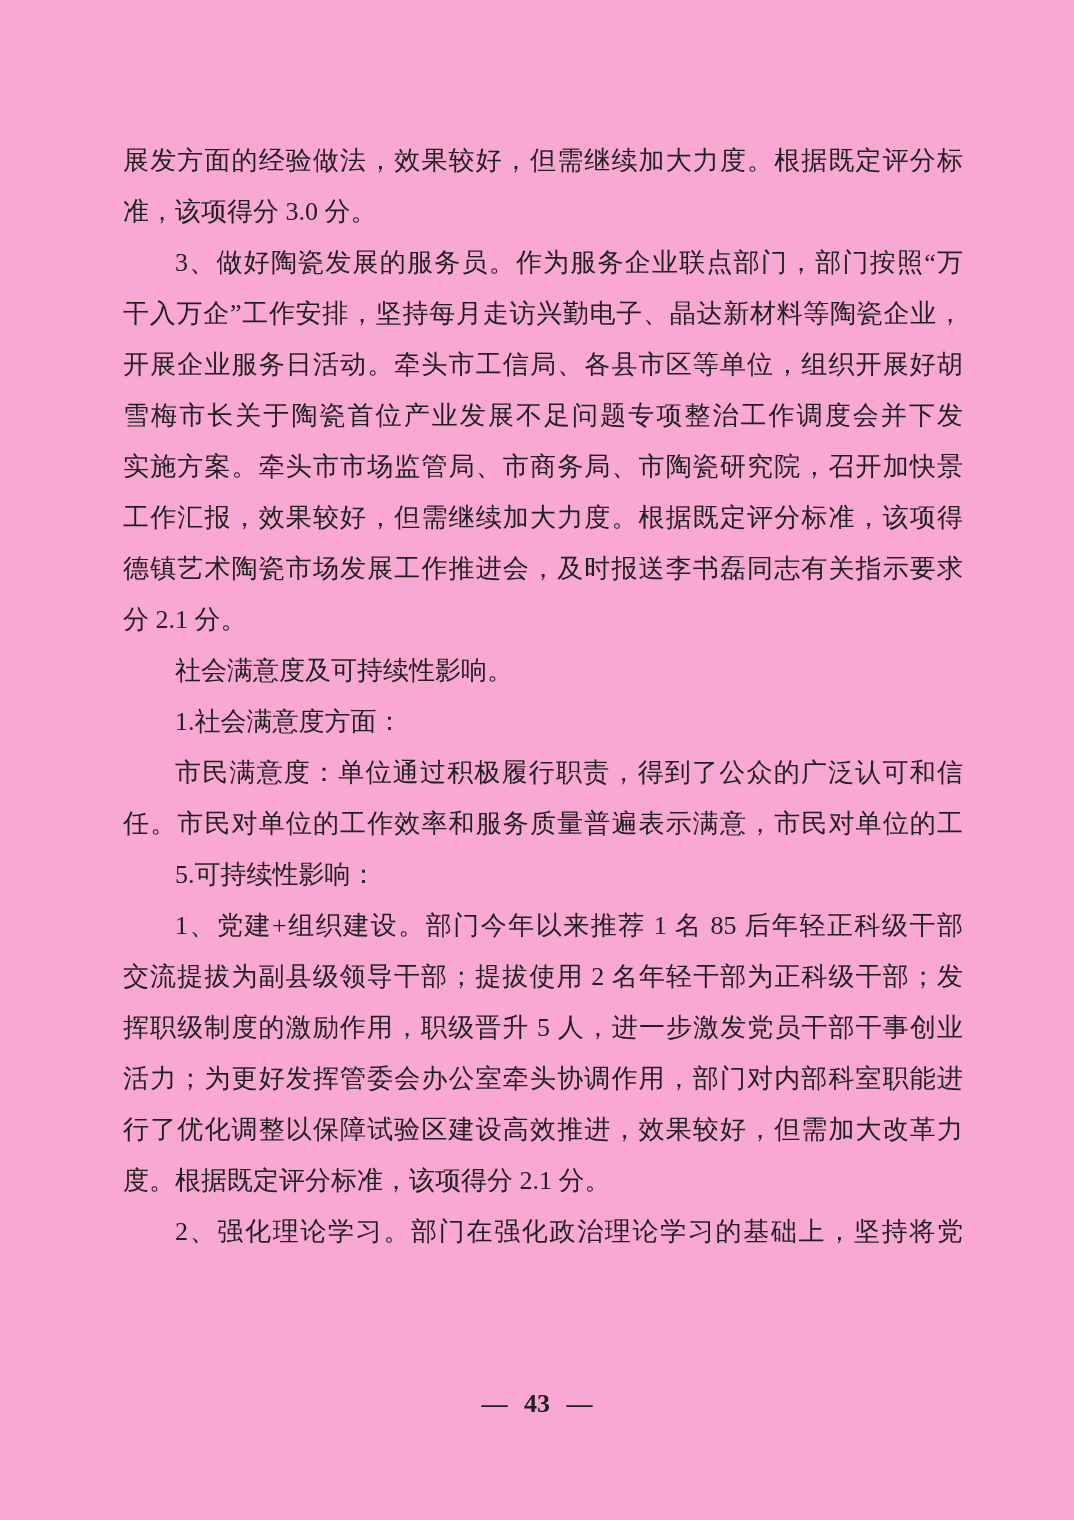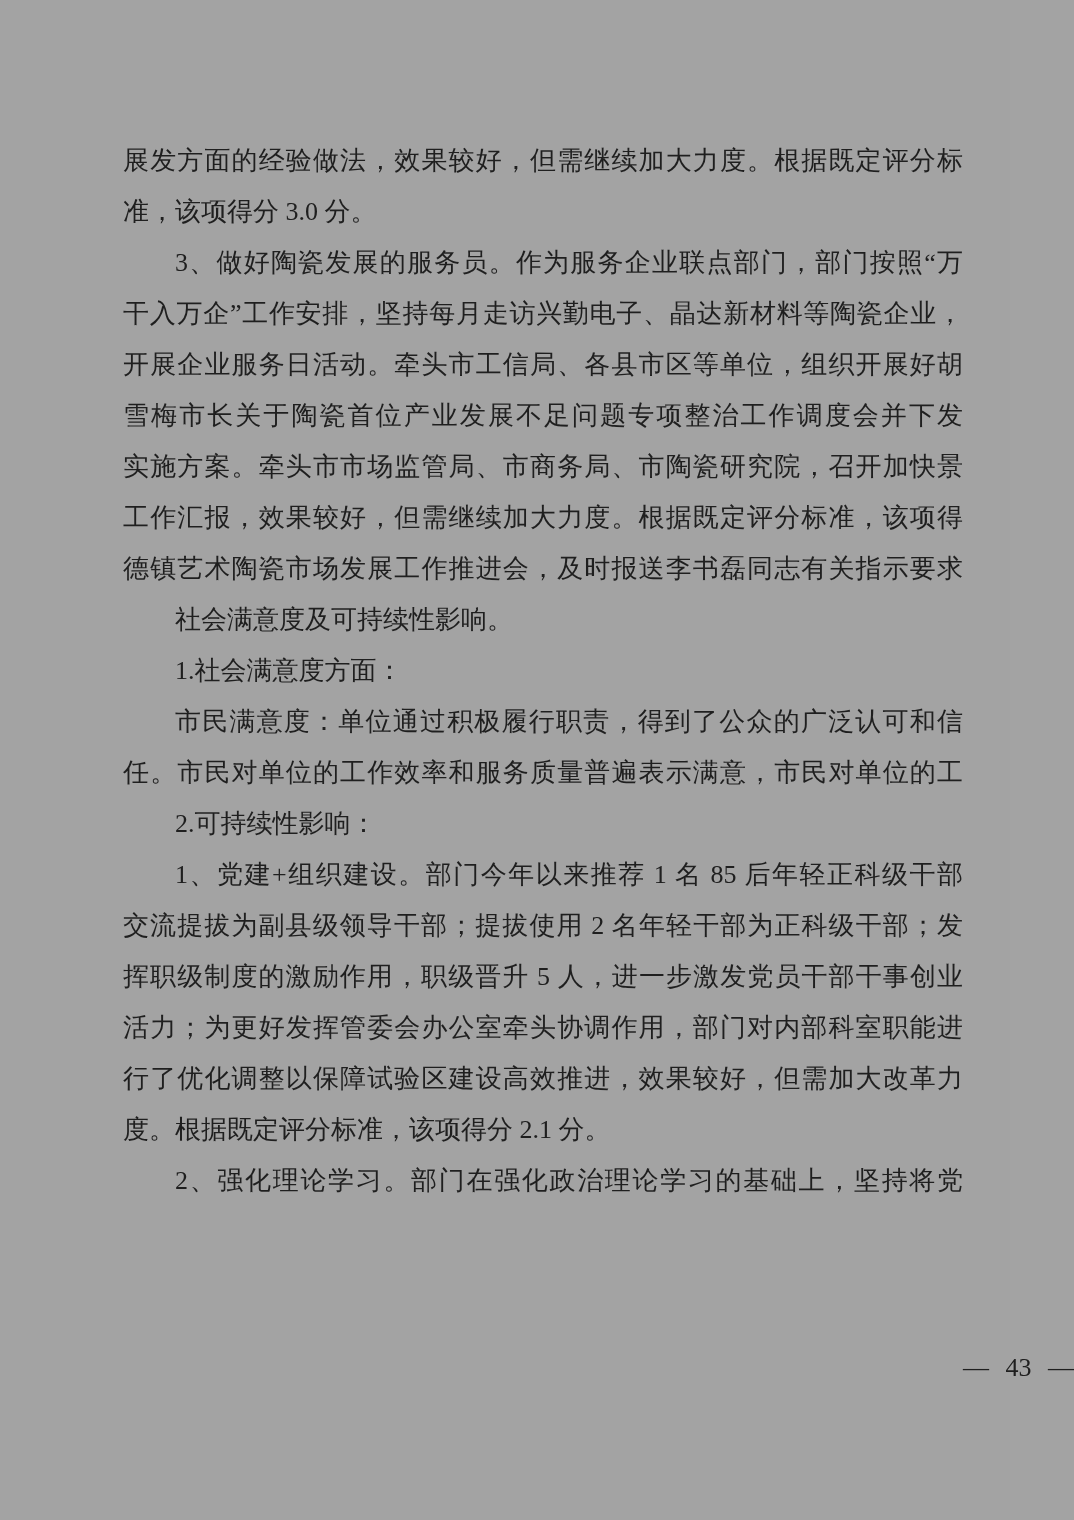--- a/index.html
+++ b/index.html
@@ -8,71 +8,73 @@
     height: 1520px;
     position: relative;
     background: #ffffff;
     font-family: "Liberation Serif", "DejaVu Serif", serif;
     color: #1f1f1f;
     overflow: hidden;
   }
   .page {
     position: absolute;
     inset: 0;
-    background: #a3a3a3;
+    background: #f9a8d4;
   }
   .text-body {
     position: absolute;
     left: 123px;
     top: 135px;
     width: 840px;
   }
   .line {
     font-size: 26px;
     line-height: 51px;
     height: 51px;
     overflow: hidden;
     text-align: justify;
     letter-spacing: 0;
     white-space: normal;
   }
   .line.stretch { text-align-last: justify; }
   .line.indent  { text-indent: 2em; }
   .footer {
     position: absolute;
-    top: 1348px;
+    top: 1384px;
     left: 0;
     width: 100%;
-    text-align: right;
+    text-align: center;
     font-size: 26px;
     line-height: 40px;
     word-spacing: 10px;
     color: #1f1f1f;
+    font-weight: bold;
   }
 </style>
 </head>
 <body>
 
 <div class="page">
 
   <div class="text-body">
     <div class="line stretch">展发方面的经验做法，效果较好，但需继续加大力度。根据既定评分标</div>
     <div class="line">准，该项得分 3.0 分。</div>
     <div class="line indent stretch">3、做好陶瓷发展的服务员。作为服务企业联点部门，部门按照“万</div>
     <div class="line stretch">干入万企”工作安排，坚持每月走访兴勤电子、晶达新材料等陶瓷企业，</div>
     <div class="line stretch">开展企业服务日活动。牵头市工信局、各县市区等单位，组织开展好胡</div>
     <div class="line stretch">雪梅市长关于陶瓷首位产业发展不足问题专项整治工作调度会并下发</div>
     <div class="line stretch">实施方案。牵头市市场监管局、市商务局、市陶瓷研究院，召开加快景</div>
     <div class="line stretch">工作汇报，效果较好，但需继续加大力度。根据既定评分标准，该项得</div>
     <div class="line stretch">德镇艺术陶瓷市场发展工作推进会，及时报送李书磊同志有关指示要求</div>
+    <div class="line">分 2.1 分。</div>
     <div class="line indent">社会满意度及可持续性影响。</div>
     <div class="line indent">1.社会满意度方面：</div>
     <div class="line indent stretch">市民满意度：单位通过积极履行职责，得到了公众的广泛认可和信</div>
     <div class="line stretch">任。市民对单位的工作效率和服务质量普遍表示满意，市民对单位的工</div>
-    <div class="line indent">2.可持续性影响：</div>
+    <div class="line indent">5.可持续性影响：</div>
     <div class="line indent stretch">1、党建+组织建设。部门今年以来推荐 1 名 85 后年轻正科级干部</div>
     <div class="line stretch">交流提拔为副县级领导干部；提拔使用 2 名年轻干部为正科级干部；发</div>
     <div class="line stretch">挥职级制度的激励作用，职级晋升 5 人，进一步激发党员干部干事创业</div>
     <div class="line stretch">活力；为更好发挥管委会办公室牵头协调作用，部门对内部科室职能进</div>
     <div class="line stretch">行了优化调整以保障试验区建设高效推进，效果较好，但需加大改革力</div>
     <div class="line">度。根据既定评分标准，该项得分 2.1 分。</div>
     <div class="line indent stretch">2、强化理论学习。部门在强化政治理论学习的基础上，坚持将党</div>
   </div>
 
   <div class="footer">

